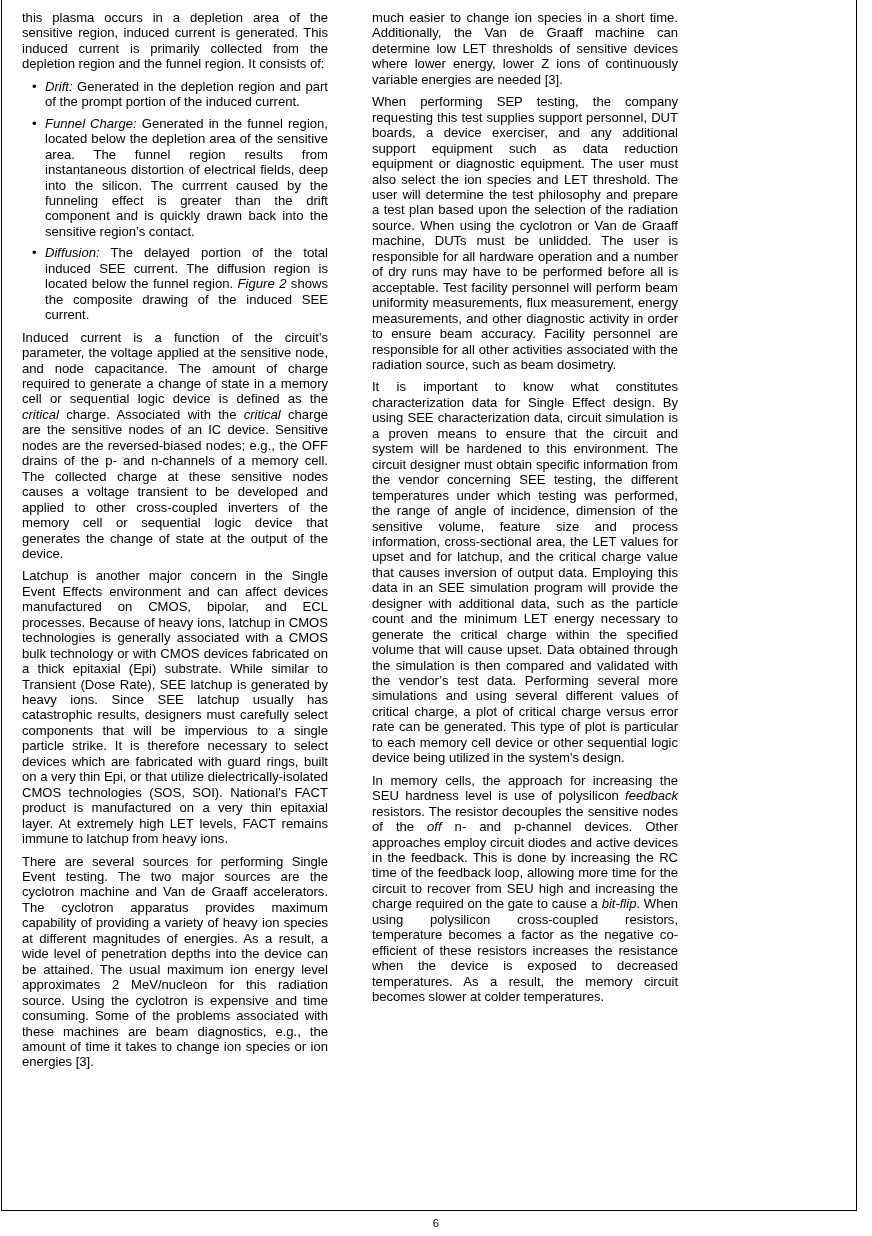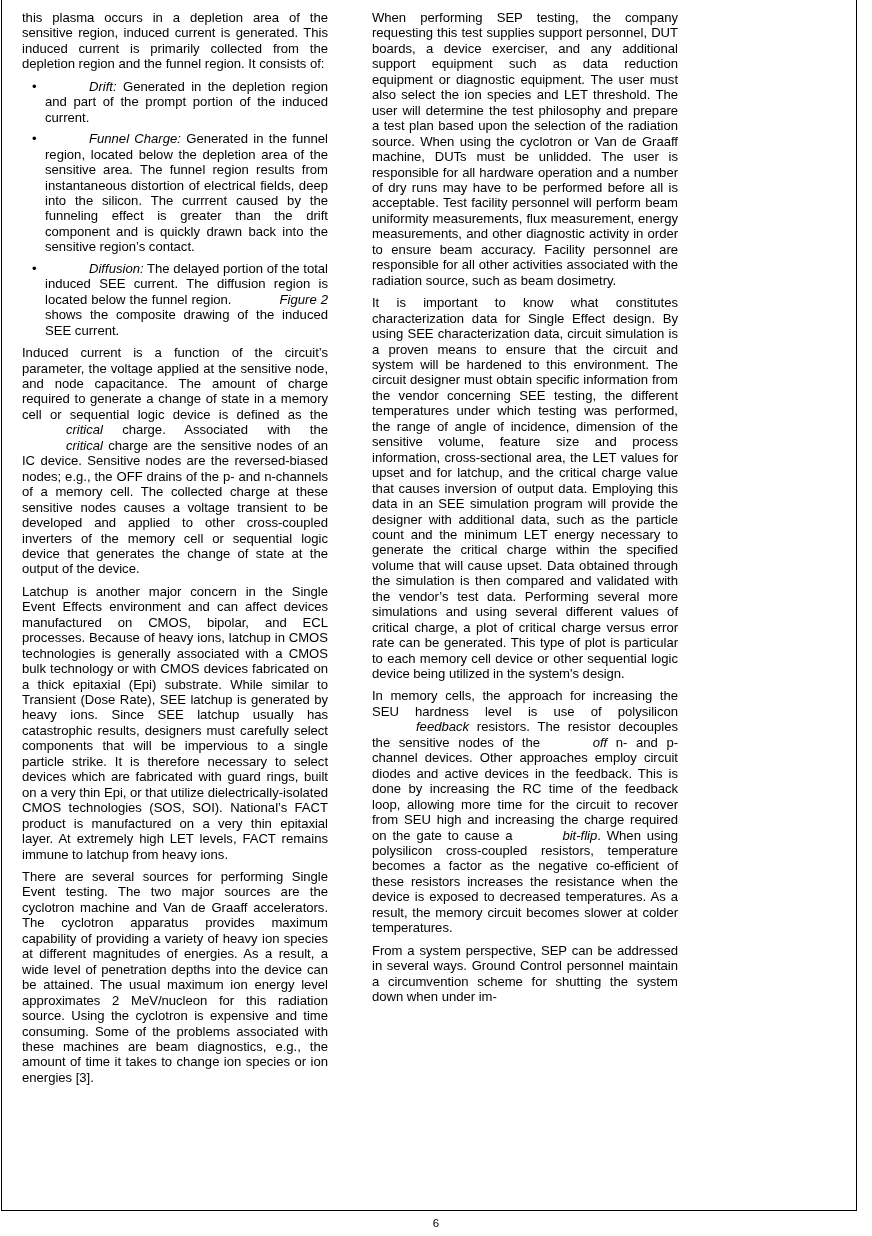--- a/index.html
+++ b/index.html
@@ -90,21 +90,21 @@
     text-justify: inter-word;
   }
   ul.bullets li:last-child { margin-bottom: 0; }
   ul.bullets li .bullet-mark {
     position: absolute;
     left: 10px;
     top: 0;
     font-size: 13.1px;
     line-height: 15.45px;
   }
-  em { font-style: italic; margin-left: 44px; }
+  em { font-style: italic; }
 
   
   #page-footer {
     position: absolute;
     left: 0;
     top: 1216px;
     width: 872px;
     text-align: center;
     font-size: 11.5px;
     line-height: 14px;
@@ -140,26 +140,26 @@
 
     <p class="body">Latchup is another major concern in the Single Event Effects environment and can affect devices manufactured on CMOS, bipolar, and ECL processes. Because of heavy ions, latchup in CMOS technologies is generally associated with a CMOS bulk technology or with CMOS devices fabricated on a thick epitaxial (Epi) substrate. While similar to Transient (Dose Rate), SEE latchup is generated by heavy ions. Since SEE latchup usually has catastrophic results, designers must carefully select components that will be impervious to a single particle strike. It is therefore necessary to select devices which are fabricated with guard rings, built on a very thin Epi, or that utilize dielectrically-isolated CMOS technologies (SOS, SOI). National’s FACT product is manufactured on a very thin epitaxial layer. At extremely high LET levels, FACT remains immune to latchup from heavy ions.</p>
 
 
     <p class="body">There are several sources for performing Single Event testing. The two major sources are the cyclotron machine and Van de Graaff accelerators. The cyclotron apparatus provides maximum capability of providing a variety of heavy ion species at different magnitudes of energies. As a result, a wide level of penetration depths into the device can be attained. The usual maximum ion energy level approximates 2 MeV/nucleon for this radiation source. Using the cyclotron is expensive and time consuming. Some of the problems associated with these machines are beam diagnostics, e.g., the amount of time it takes to change ion species or ion energies [3].</p>
 
   </div>
 
   <div class="column right">
 
+    <p class="body">much easier to change ion species in a short time. Additionally, the Van de Graaff machine can determine low LET thresholds of sensitive devices where lower energy, lower Z ions of continuously variable energies are needed [3].</p>
 
     <p class="body">When performing SEP testing, the company requesting this test supplies support personnel, DUT boards, a device exerciser, and any additional support equipment such as data reduction equipment or diagnostic equipment. The user must also select the ion species and LET threshold. The user will determine the test philosophy and prepare a test plan based upon the selection of the radiation source. When using the cyclotron or Van de Graaff machine, DUTs must be unlidded. The user is responsible for all hardware operation and a number of dry runs may have to be performed before all is acceptable. Test facility personnel will perform beam uniformity measurements, flux measurement, energy measurements, and other diagnostic activity in order to ensure beam accuracy. Facility personnel are responsible for all other activities associated with the radiation source, such as beam dosimetry.</p>
 
 
     <p class="body">It is important to know what constitutes characterization data for Single Effect design. By using SEE characterization data, circuit simulation is a proven means to ensure that the circuit and system will be hardened to this environment. The circuit designer must obtain specific information from the vendor concerning SEE testing, the different temperatures under which testing was performed, the range of angle of incidence, dimension of the sensitive volume, feature size and process information, cross-sectional area, the LET values for upset and for latchup, and the critical charge value that causes inversion of output data. Employing this data in an SEE simulation program will provide the designer with additional data, such as the particle count and the minimum LET energy necessary to generate the critical charge within the specified volume that will cause upset. Data obtained through the simulation is then compared and validated with the vendor’s test data. Performing several more simulations and using several different values of critical charge, a plot of critical charge versus error rate can be generated. This type of plot is particular to each memory cell device or other sequential logic device being utilized in the system's design.</p>
 
     <p class="body"><span>In memory cells, the approach for increasing the SEU hardness level is use of polysilicon </span><em>feedback</em><span> resistors. The resistor decouples the sensitive nodes of the </span><em>off</em><span> n- and p-channel devices. Other approaches employ circuit diodes and active devices in the feedback. This is done by increasing the RC time of the feedback loop, allowing more time for the circuit to recover from SEU high and increasing the charge required on the gate to cause a </span><em>bit-flip</em><span>. When using polysilicon cross-coupled resistors, temperature becomes a factor as the negative co-efficient of these resistors increases the resistance when the device is exposed to decreased temperatures. As a result, the memory circuit becomes slower at colder temperatures.</span></p>
 
 
-    <p class="body">From a system perspective, SEP can be addressed in several ways. Ground Control personnel maintain a circumvention scheme for shutting the system down when under im-</p>
   </div>
 </div>
 
 <div id="page-footer">6</div>
 
 </body></html>

